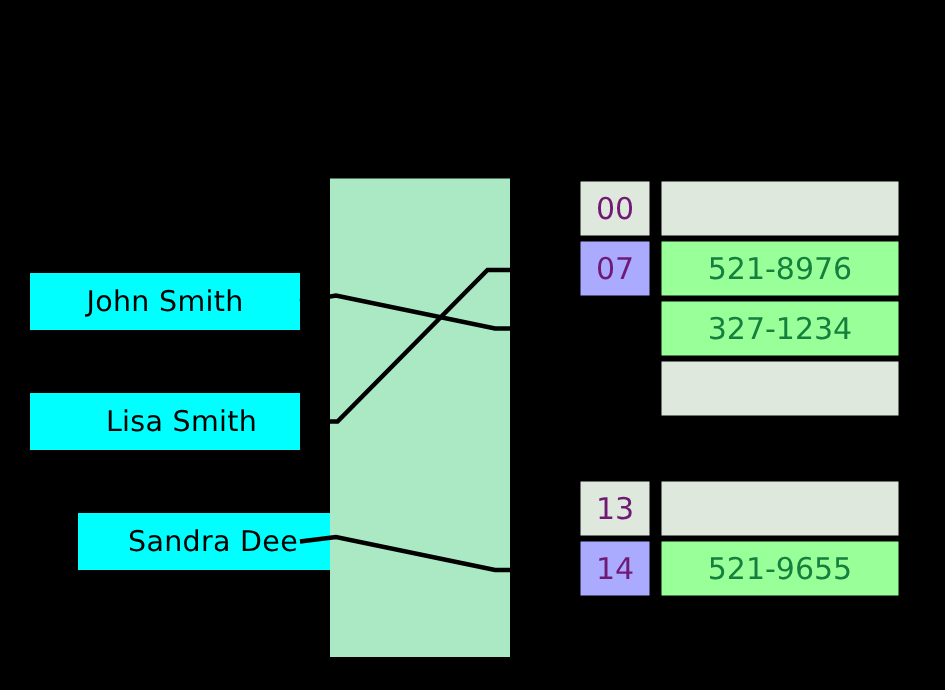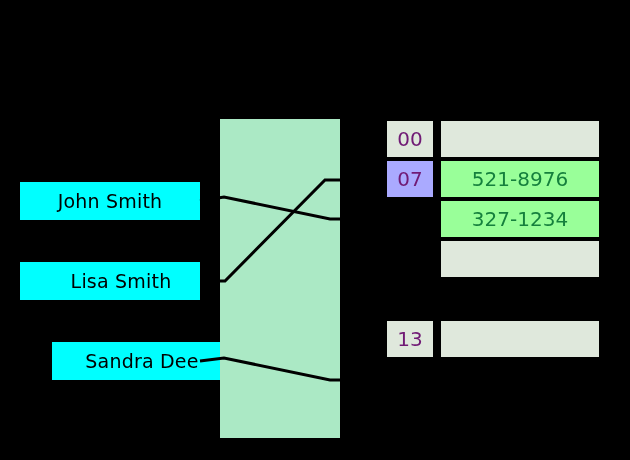--- a/index.html
+++ b/index.html
@@ -145,15 +145,19 @@
     <div class="row">
       <div class="cell-value"></div>
     </div>
   </div>
 
   <div class="hash-table table-1">
     <div class="row">
       <div class="cell-index">13</div>
       <div class="cell-value"></div>
     </div>
+    <div class="row">
+      <div class="cell-index filled">14</div>
+      <div class="cell-value filled">521-9655</div>
+    </div>
   </div>
 
 </div>
 
 </body></html>

